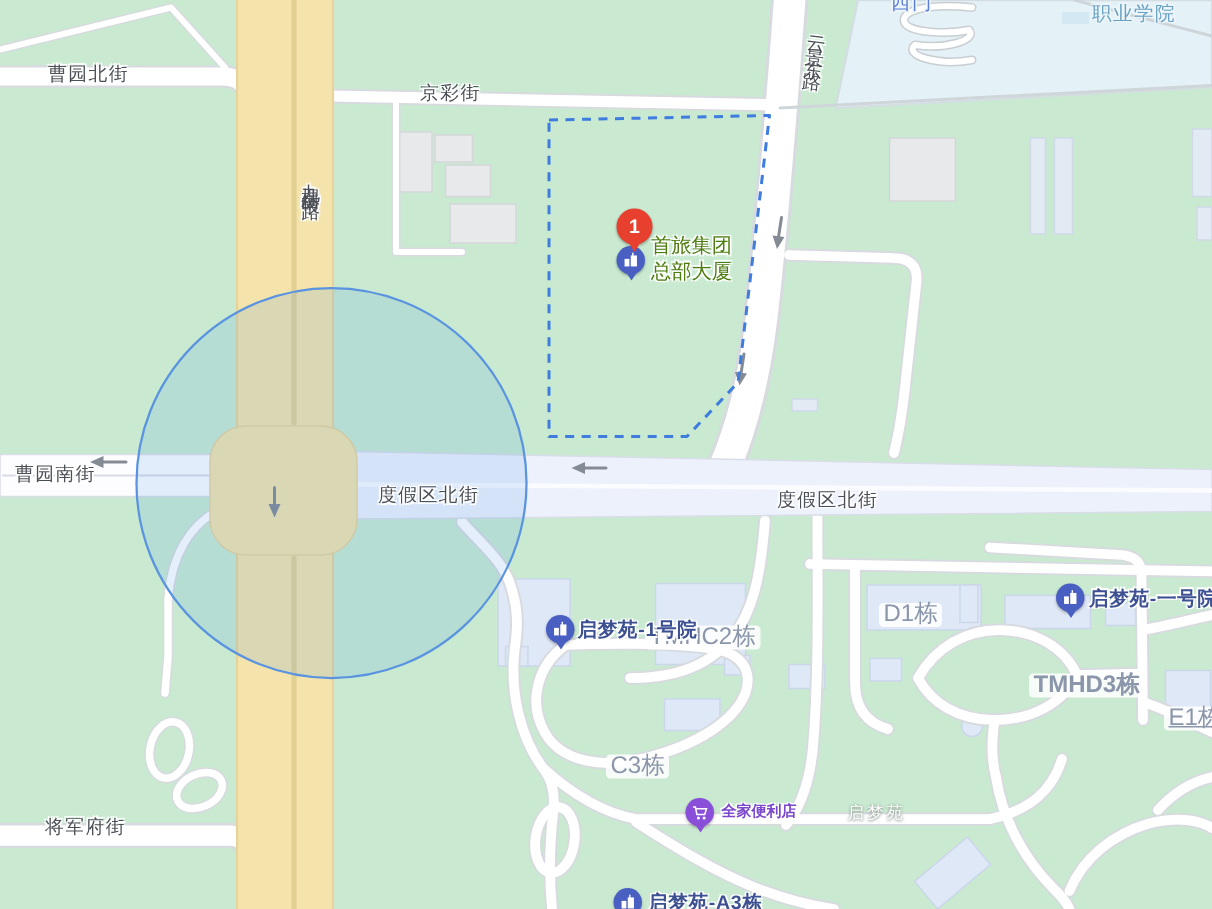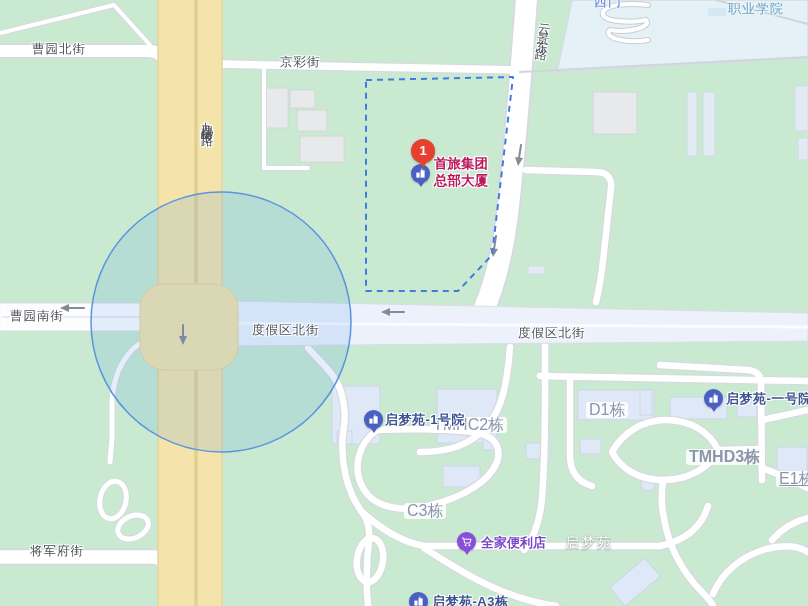--- a/index.html
+++ b/index.html
@@ -14,37 +14,37 @@
     font-size:12.5px;color:#4b4f56;letter-spacing:1px;
     text-shadow:-1px -1px 0 #fff,1px -1px 0 #fff,-1px 1px 0 #fff,1px 1px 0 #fff,0 0 3px #fff;
   }
   .street.v{writing-mode:vertical-rl;text-orientation:upright;letter-spacing:3px;}
   .area{
     font-size:13px;color:#69a2c4;letter-spacing:1px;
     text-shadow:-1px -1px 0 #eef6fa,1px -1px 0 #eef6fa,-1px 1px 0 #eef6fa,1px 1px 0 #eef6fa;
   }
   .gate{color:#5c7fd6;}
   .estate{
-    font-size:14px;color:#ffffff;letter-spacing:2px;
+    font-size:11px;color:#ffffff;letter-spacing:2px;
     text-shadow:0 0 2px #9aa8a0,0 1px 2px #8d9b93;
   }
   .pill{
     font-size:16px;color:#8b96ab;background:rgba(255,255,255,0.85);
     padding:0 3px;border-radius:3px;line-height:16px;
   }
   .poiblue{
     font-size:13px;font-weight:bold;color:#3d5192;letter-spacing:0.5px;
     text-shadow:-1px -1px 0 #fff,1px -1px 0 #fff,-1px 1px 0 #fff,1px 1px 0 #fff;
   }
   .poipurple{
-    font-size:13px;font-weight:bold;color:#7b48cc;
+    font-size:10px;font-weight:bold;color:#7b48cc;
     text-shadow:-1px -1px 0 #fff,1px -1px 0 #fff,-1px 1px 0 #fff,1px 1px 0 #fff;
   }
   .poidark{
-    font-size:13.5px;font-weight:bold;color:#be185d;line-height:17px;
+    font-size:13.5px;font-weight:normal;color:#4d7c0f;line-height:17px;
     text-shadow:-1px -1px 0 #fff,1px -1px 0 #fff,-1px 1px 0 #fff,1px 1px 0 #fff,0 0 3px #fff;
   }
   
   .pin-red{
     position:absolute;width:24px;height:24px;border-radius:50%;
     background:#e8402f;box-shadow:0 1px 2px rgba(0,0,0,0.35);
     color:#fff;font-size:13px;font-weight:bold;text-align:center;line-height:24px;
     z-index:6;
   }
   .pin-red::after{

